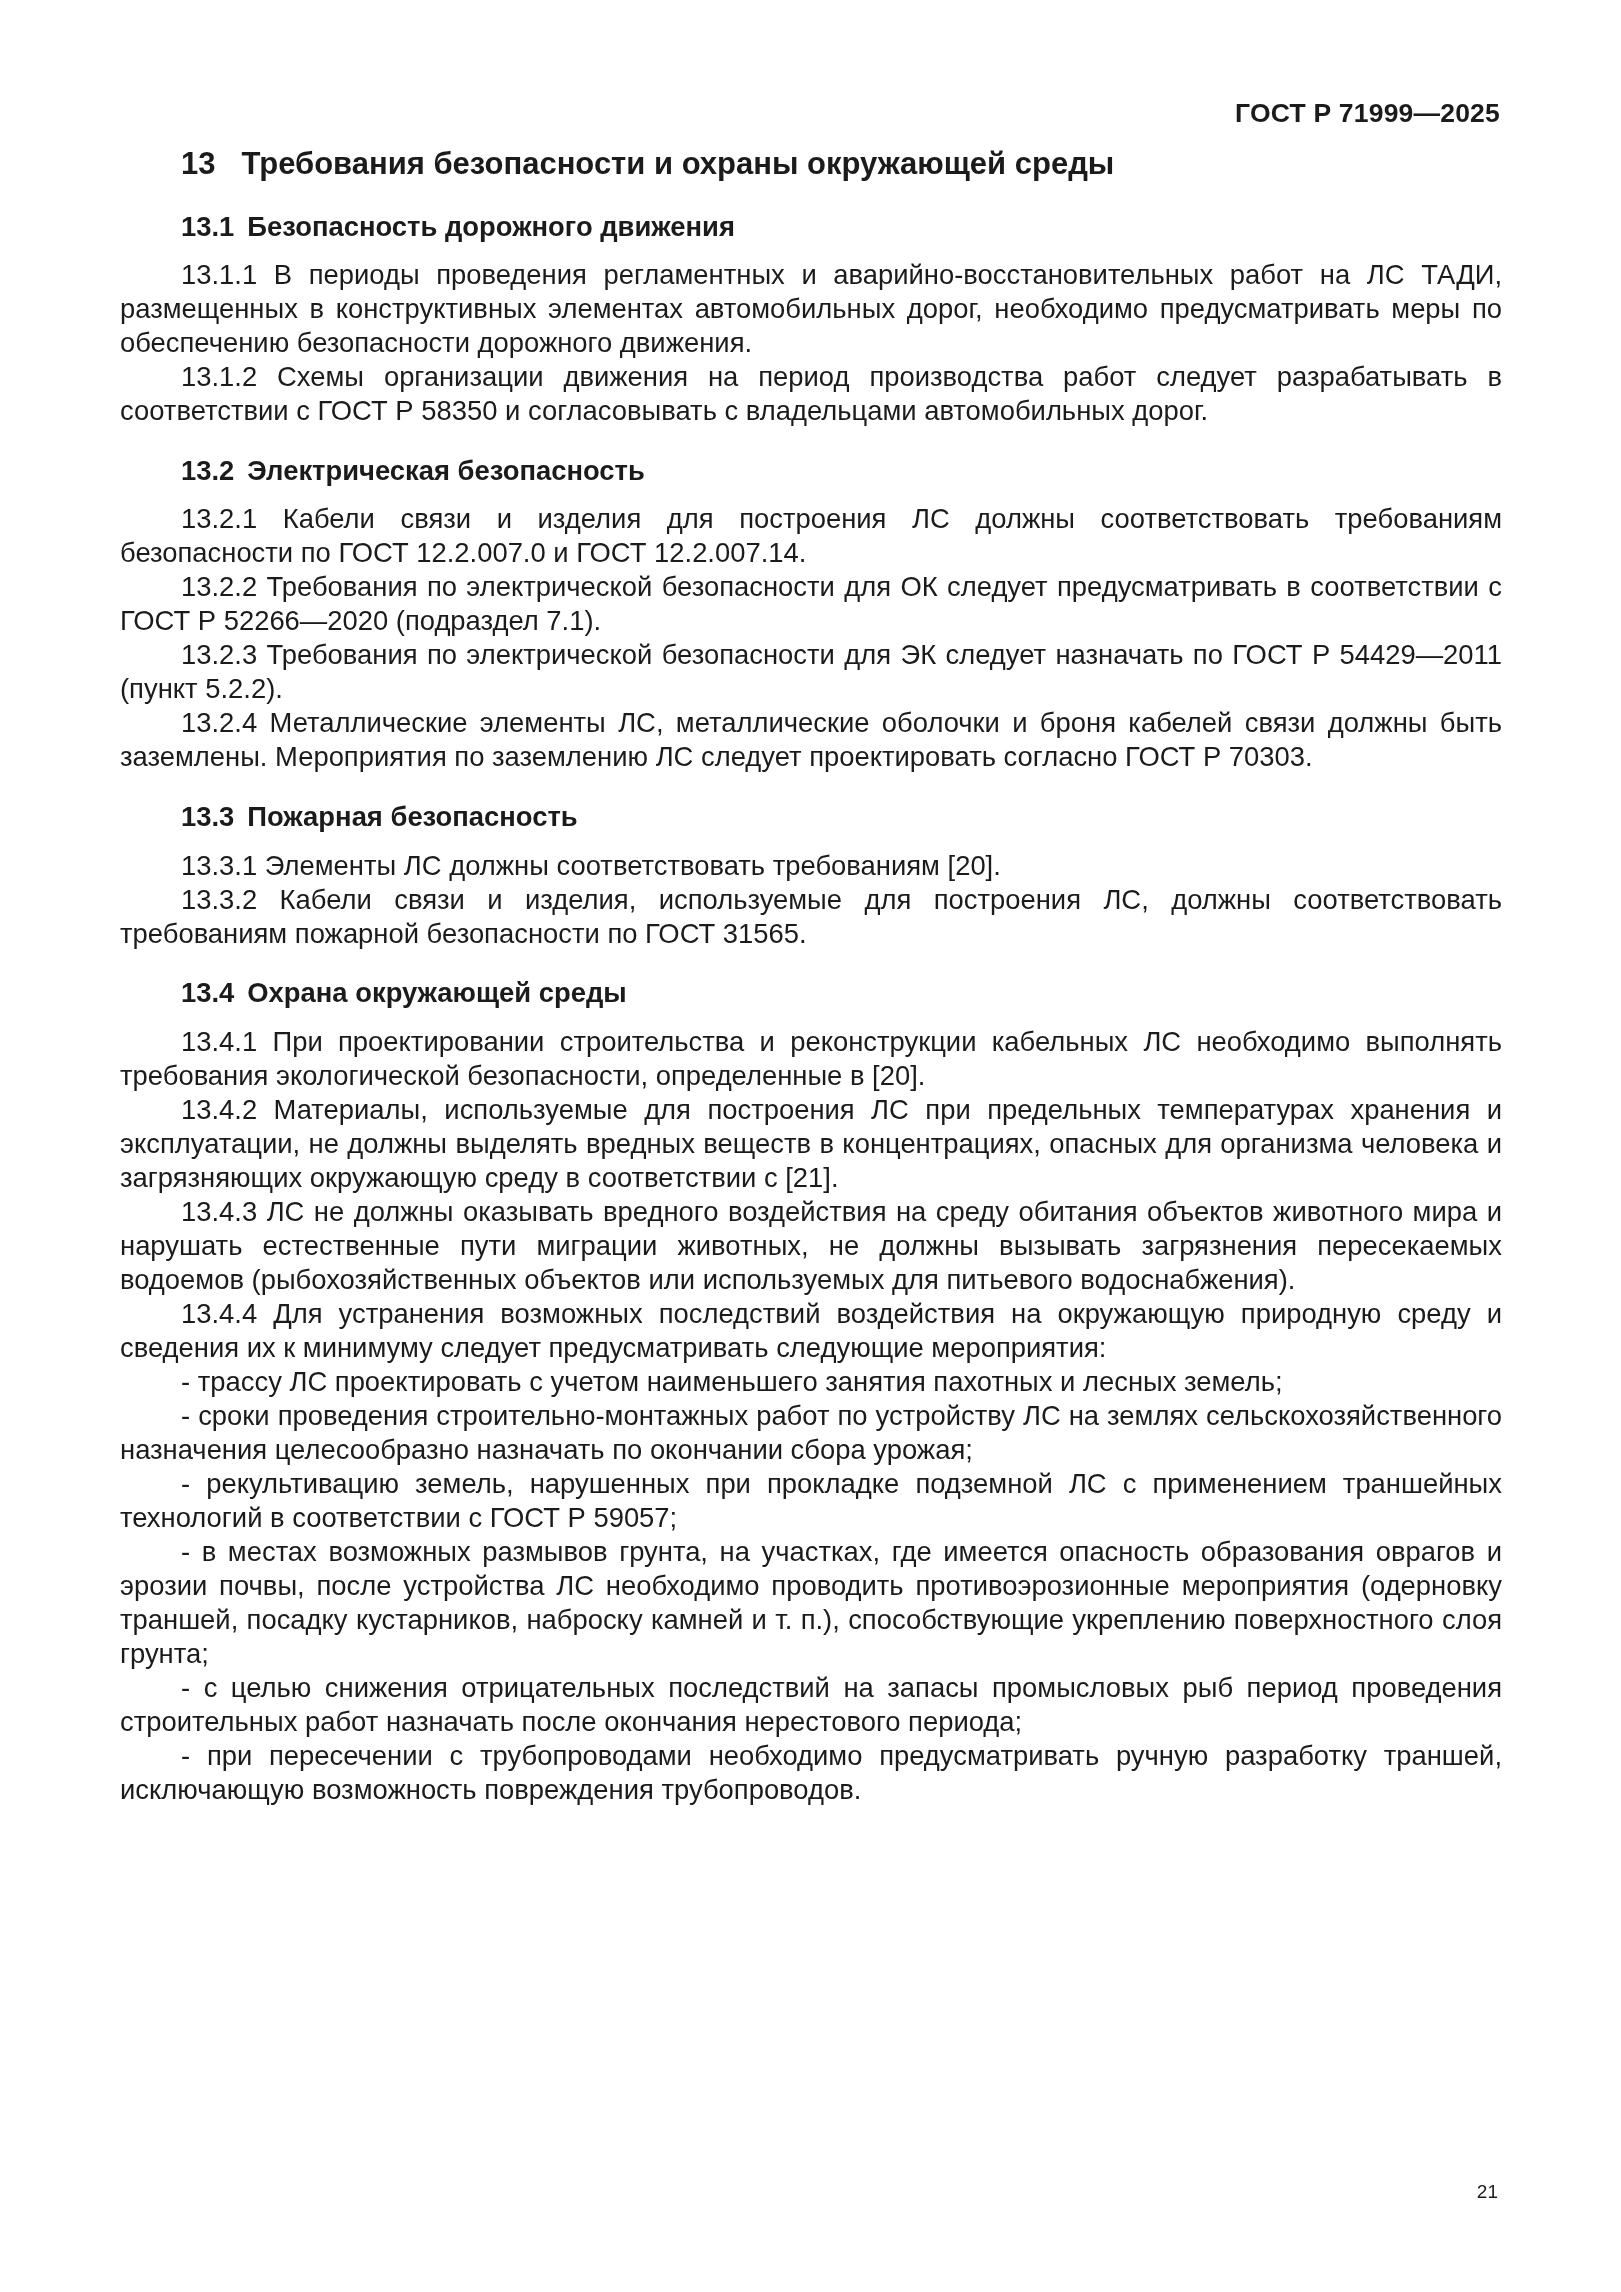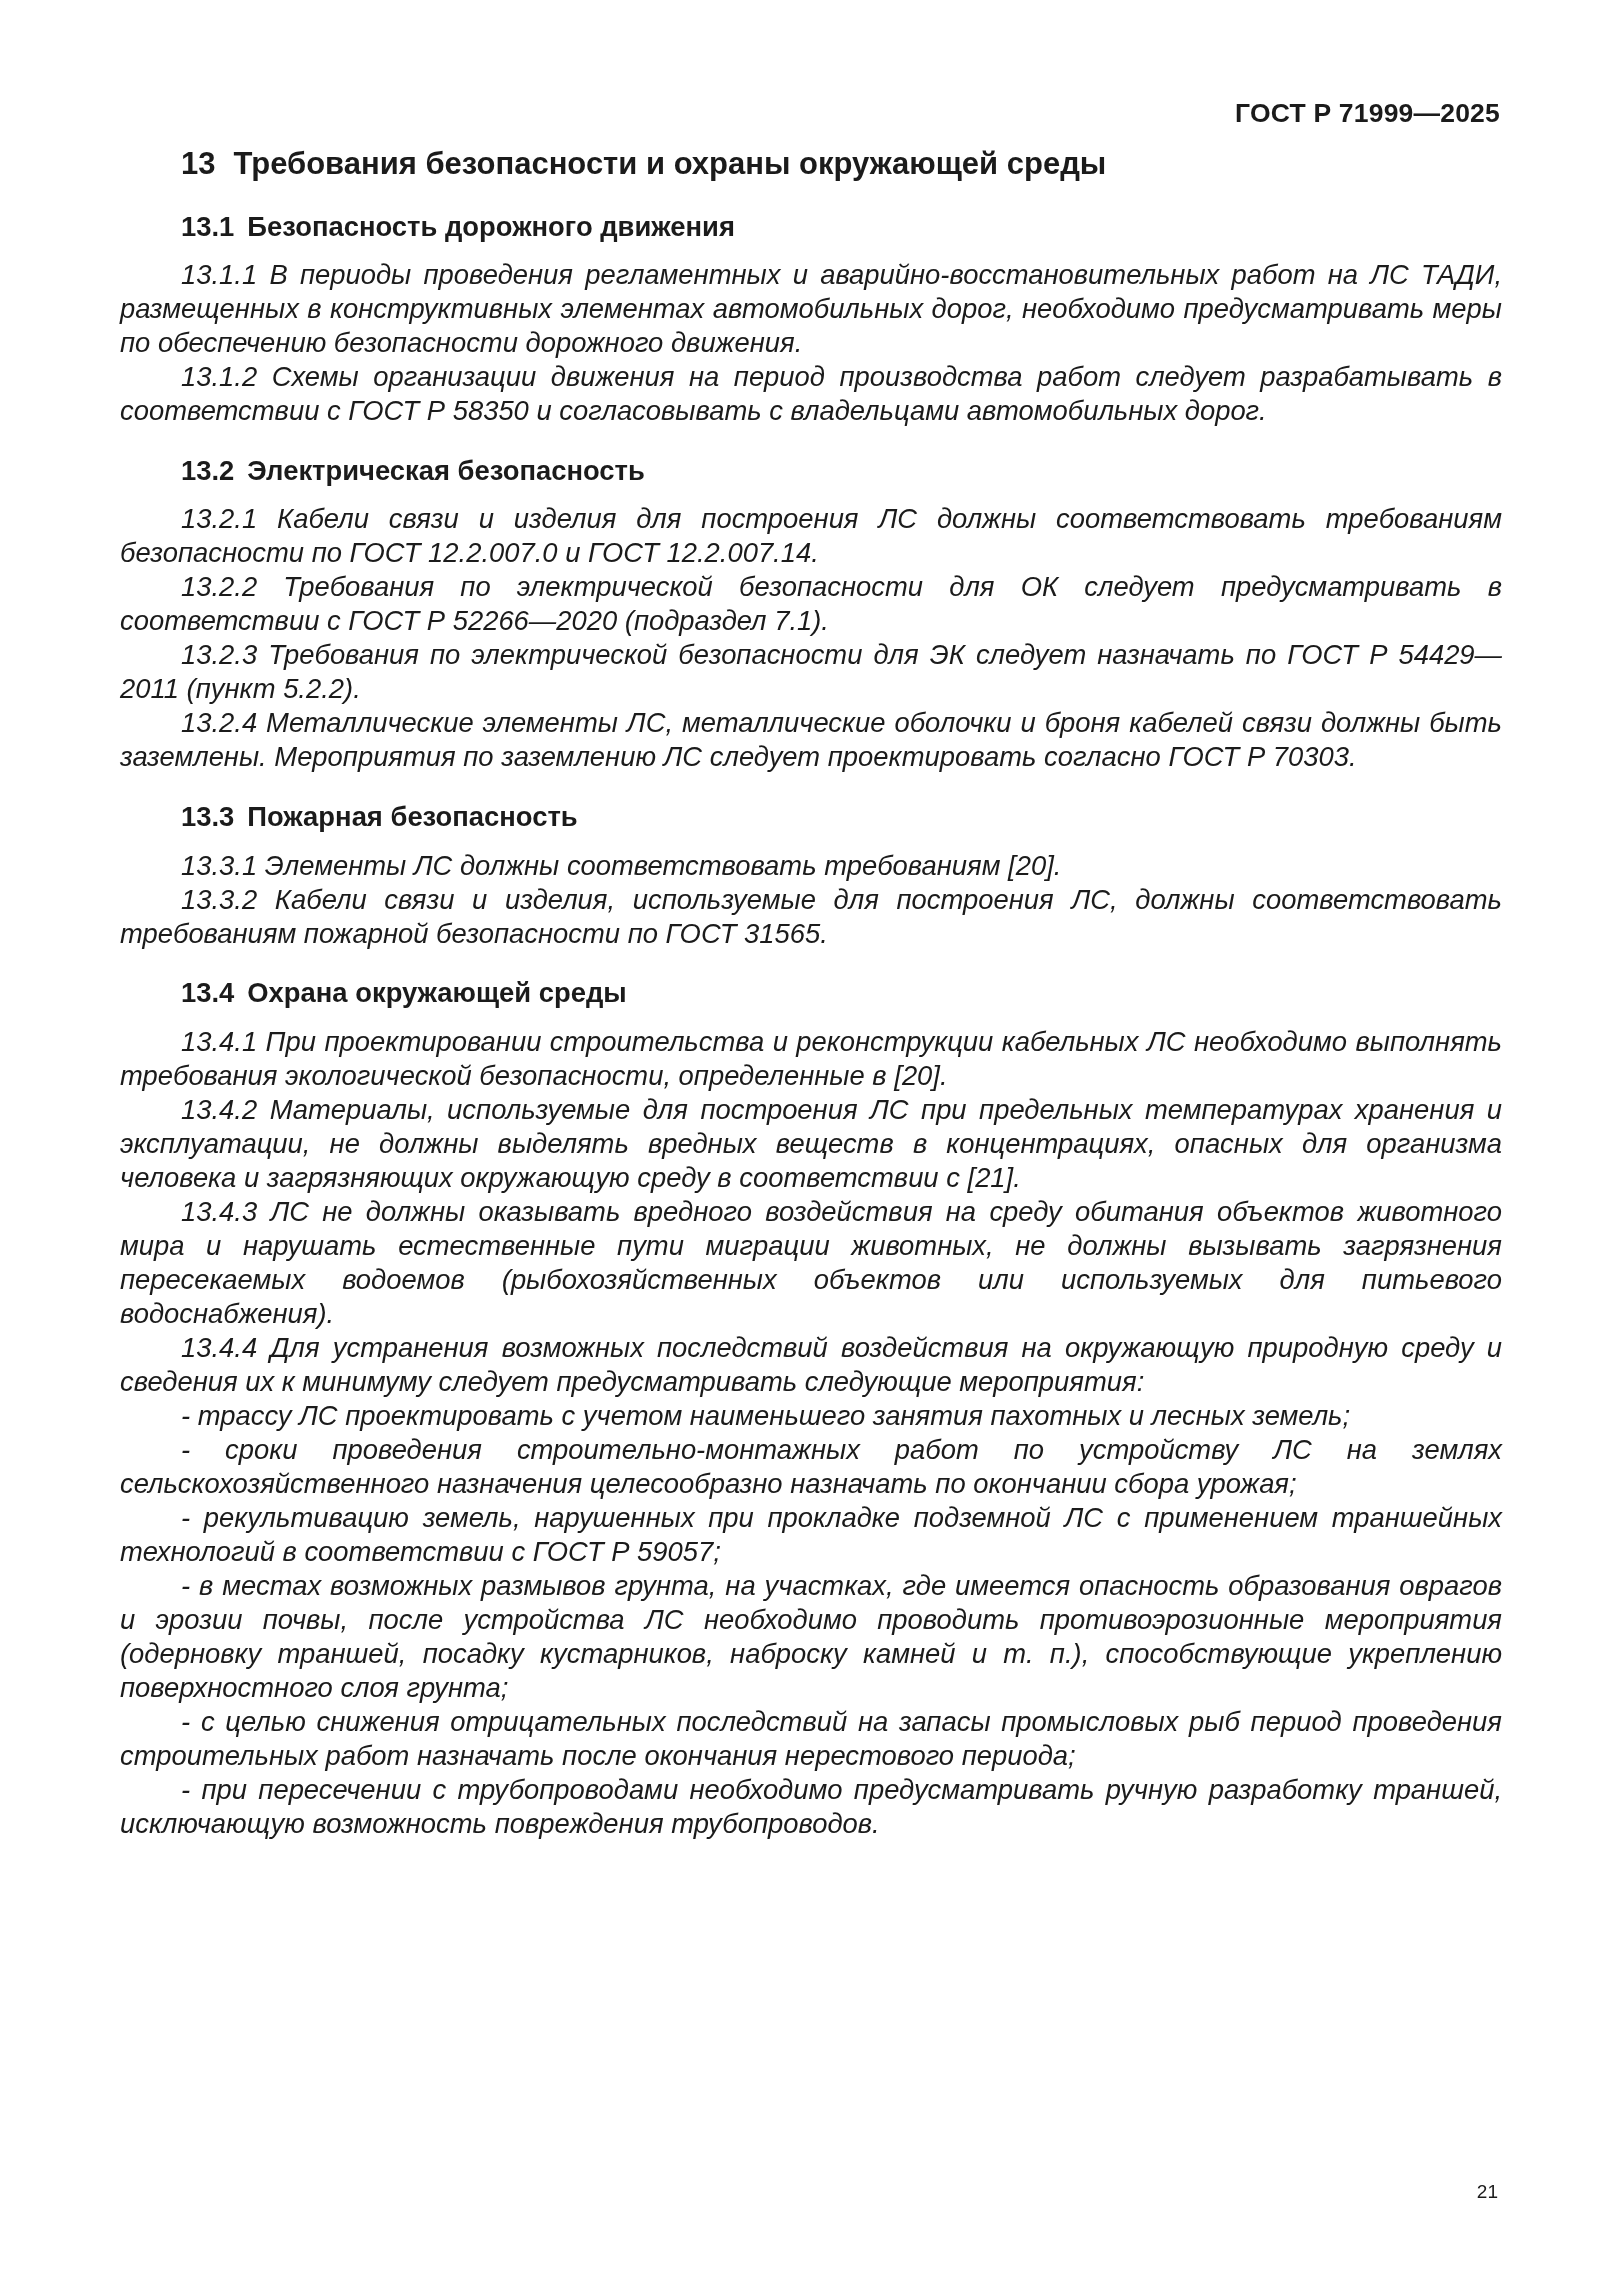--- a/index.html
+++ b/index.html
@@ -37,32 +37,31 @@
     -webkit-hyphens: auto;
   }
   .doc-title {
     font-size: 31px;
     line-height: 41px;
     font-weight: 700;
     text-indent: 61px;
     text-align: left;
     margin: 0 0 19.6px 0;
   }
-  .doc-title .t-num { margin-right: 18px; }
+  .doc-title .t-num { margin-right: 26px; }
   .h2 {
     font-weight: 700;
     text-indent: 61px;
     text-align: left;
     margin: 25.5px 0 14.7px 0;
   }
   .h2 .h-num { margin-right: 13px; }
   .para {
     margin: 0;
     text-indent: 61px;
-    font-style: italic;
   }
   .page-number {
     position: absolute;
     right: 123px;
     bottom: 90px;
     font-size: 19px;
   }
 </style>
 </head>
 <body>

